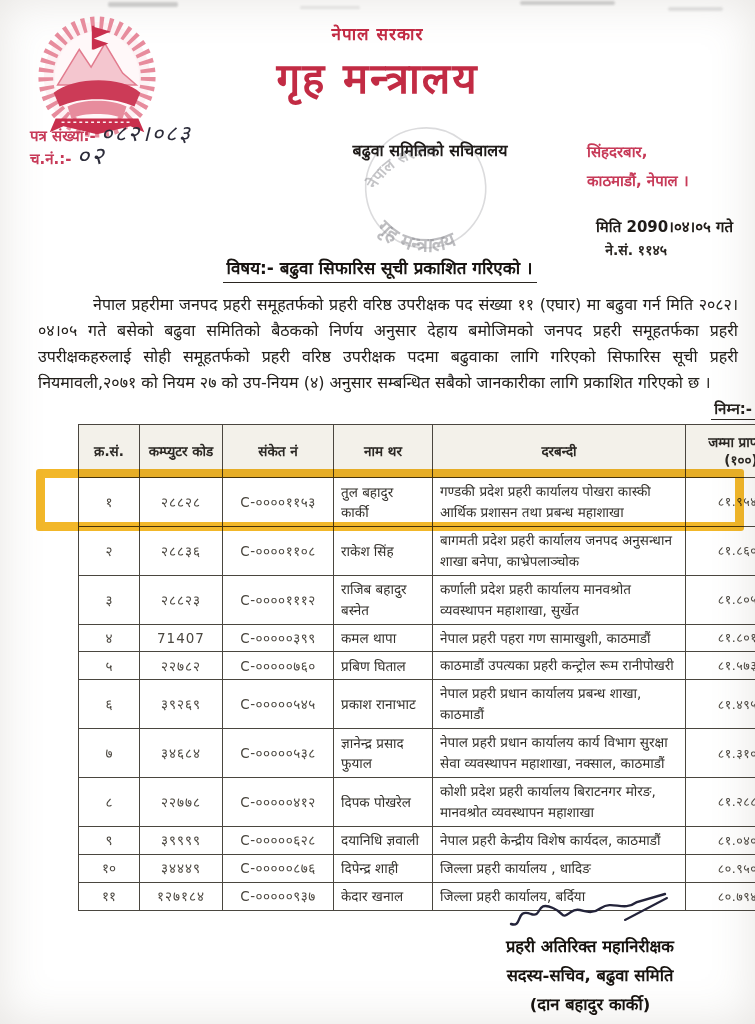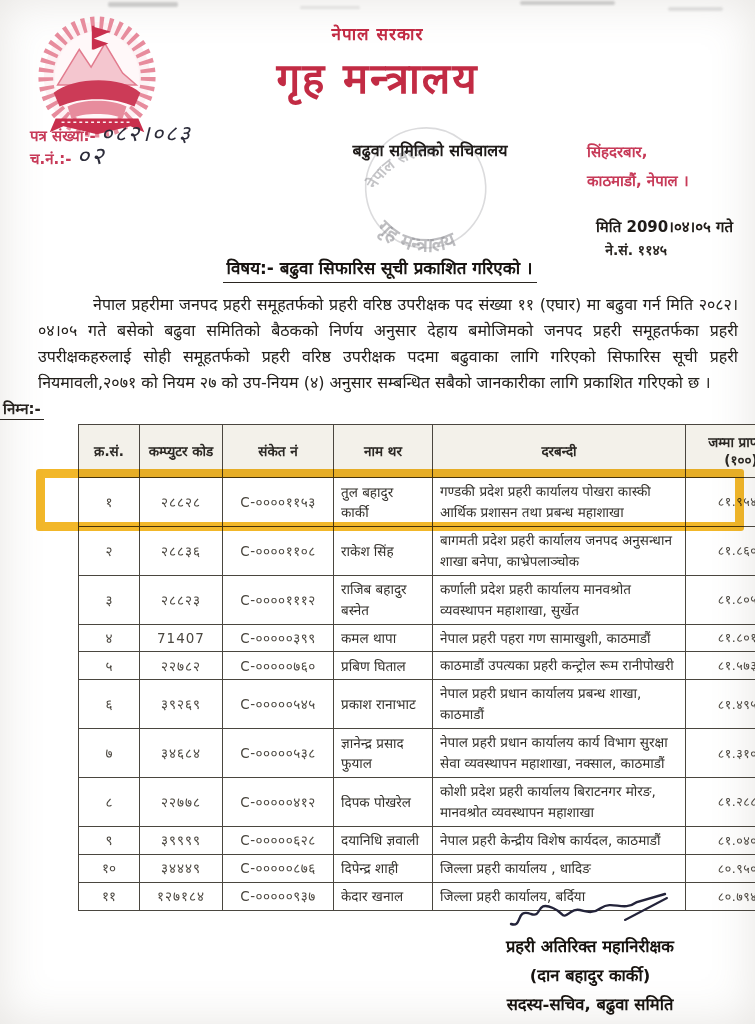--- a/index.html
+++ b/index.html
@@ -42,21 +42,21 @@
   .date-block{position:absolute;right:22px;top:216px;text-align:right;}
   .date-line{font-size:15px;font-weight:bold;color:#1f1b18;}
   .nepal-sambat{font-size:14px;font-weight:bold;color:#2a2622;margin-top:4px;margin-right:66px;}
 
   
   .subject-wrap{position:absolute;left:4px;right:0;top:256px;text-align:center;}
   .subject{display:inline-block;font-size:17px;font-weight:bold;color:#191512;
     border-bottom:1.6px solid #2a2520;padding:0 4px 3px 4px;}
   .body-par{position:absolute;left:38px;top:292px;width:700px;
     font-size:16px;line-height:26px;text-align:justify;text-indent:55px;color:#23201c;}
-  .list-label-wrap{position:absolute;left:0;right:0;top:398px;text-align:left;}
+  .list-label-wrap{position:absolute;left:0;right:0;top:398px;text-align:right;}
   .list-label{display:inline-block;font-size:15px;font-weight:bold;
     border-bottom:1.4px solid #2a2520;padding:0 3px 1px 3px;}
 
   
   table.promo{position:absolute;left:78px;top:424px;width:660px;
     border-collapse:collapse;table-layout:fixed;font-size:13.5px;color:#33302b;}
   table.promo th,table.promo td{border:1px solid #4a463f;padding:3px 7px;vertical-align:middle;}
   table.promo th{font-weight:bold;text-align:center;font-size:13.5px;line-height:1.35;
     background:#f3f1ea;height:46px;color:#2b2824;}
   td.col-sn{text-align:center;width:46px;}
@@ -253,17 +253,17 @@
   </table>
 
   <div class="highlight-box"></div>
 
   <svg class="signature-svg" viewBox="0 0 170 44">
     <path d="M6 34 C18 38 10 18 26 24 C38 28 30 10 48 18 C60 23 55 30 66 22 C76 15 82 28 96 18 C108 10 118 22 132 12 L160 4" fill="none" stroke="#23233a" stroke-width="2.4" stroke-linecap="round"></path>
     <path d="M120 30 L162 8" fill="none" stroke="#23233a" stroke-width="2" stroke-linecap="round"></path>
   </svg>
   <div class="sig-block">
     <div>प्रहरी अतिरिक्त महानिरीक्षक</div>
+    <div>सदस्य-सचिव, बढुवा समिति</div>
     <div>(दान बहादुर कार्की)</div>
-    <div>सदस्य-सचिव, बढुवा समिति</div>
   </div>
 
 </div>
 
 </body></html>

